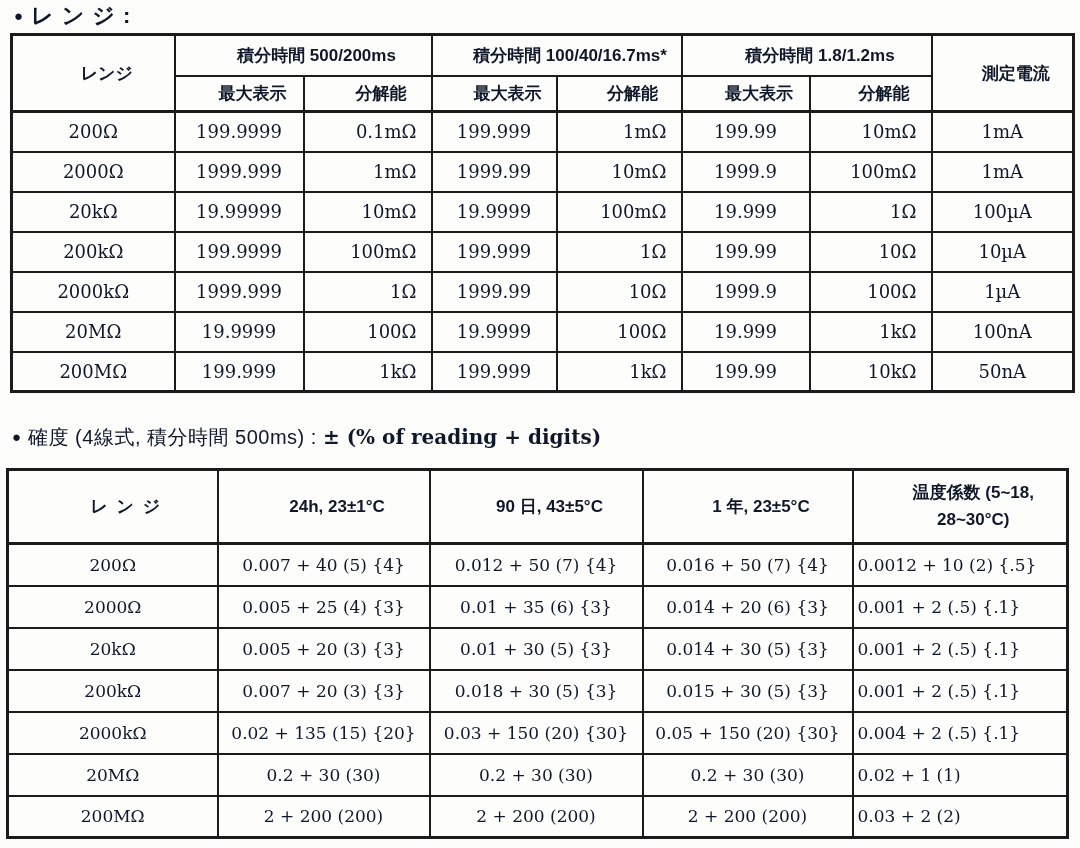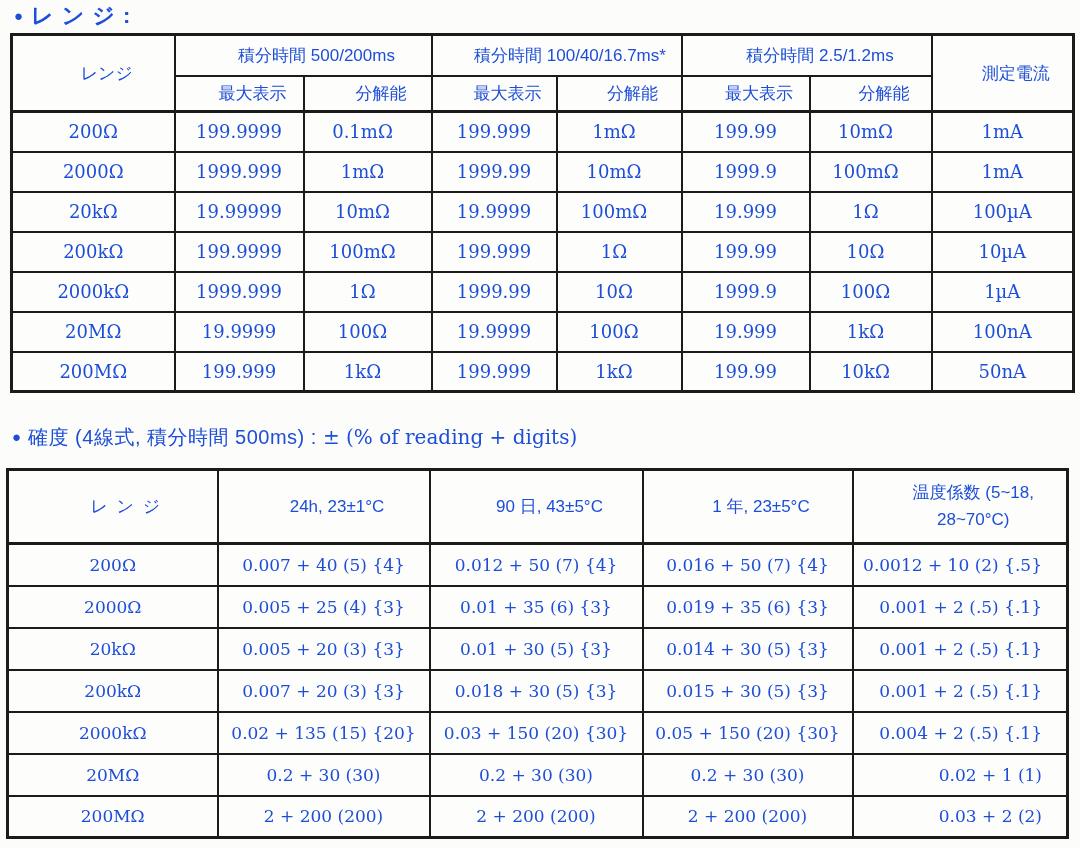--- a/index.html
+++ b/index.html
@@ -1,47 +1,47 @@
 <!DOCTYPE html>
 <html><head>
 <meta charset="utf-8">
 <style>
   html,body{margin:0;padding:0;background:#ffffff;}
   .page{
     position:relative;
     width:1080px;height:848px;
     background:#fcfcfa;
-    color:#1d4ed8;
+    color:#0f172a;
     font-family:"Liberation Sans",sans-serif;
     overflow:hidden;
   }
   
   .sec-title{position:absolute;white-space:nowrap;}
   .sec-title .bullet{font-size:15px;vertical-align:2px;margin-right:7px;}
   #title-range{left:14px;top:1px;font-size:22px;font-weight:600;letter-spacing:1px;}
   #title-acc{left:12px;top:424px;font-size:20px;}
   #title-acc .jp{font-weight:400;letter-spacing:.5px;}
-  #title-acc .en{font-family:"DejaVu Serif",serif;font-weight:400;}
+  #title-acc .en{font-family:"DejaVu Serif",serif;font-weight:700;}
   
   table{
     position:absolute;
     border-collapse:collapse;
     table-layout:fixed;
     border:3px solid #1b1b1b;
     background:#fdfdfb;
   }
   th,td{
     border:2px solid #1b1b1b;
     padding:0 4px;
     overflow:hidden;
     white-space:nowrap;
   }
   th{
     font-family:"Liberation Sans",sans-serif;
-    font-weight:400;
+    font-weight:700;
     font-size:17px;
     text-align:center;
     padding-left:31px;
   }
   td{
     font-family:"DejaVu Serif",serif;
     font-size:18px;
   }
   thead{border-bottom:3px solid #1b1b1b;}
   
@@ -51,22 +51,22 @@
   #range-table tbody tr{height:40px;}
   
   #acc-table{left:6px;top:468px;width:1060px;}
   #acc-table thead tr{height:74px;}
   #acc-table tbody tr{height:42px;}
   #acc-table td{font-size:17px;}
   #acc-table th.range-th{letter-spacing:2px;}
   #acc-table .tempco-th div{line-height:1.55;}
   
   .c-range,.c-max,.c-cur,.c-range2,.c-acc{text-align:center;}
-  .c-res{text-align:center;padding-right:14px;}
-  .c-tempco{text-align:right;padding-right:24px;margin-left:23px;}
+  .c-res{text-align:right;padding-right:14px;}
+  .c-tempco{text-align:left;padding-right:32px;margin-left:23px;}
 </style>
 </head>
 <body>
 
 <div class="page">
 
   <div class="sec-title" id="title-range">
     <span class="bullet">●</span><span>レ ン ジ :</span>
   </div>
 
@@ -79,21 +79,21 @@
         <col style="width:125px">
         <col style="width:128px">
       <col style="width:122px">
         <col style="width:142px">
     </colgroup>
     <thead>
       <tr class="group-row">
         <th rowspan="2">レンジ</th>
         <th colspan="2">積分時間 500/200ms</th>
         <th colspan="2">積分時間 100/40/16.7ms*</th>
-        <th colspan="2">積分時間 2.5/1.2ms</th>
+        <th colspan="2">積分時間 1.8/1.2ms</th>
         <th rowspan="2">測定電流</th>
       </tr>
       <tr class="sub-row">
         <th>最大表示</th>
         <th>分解能</th>
         <th>最大表示</th>
         <th>分解能</th>
         <th>最大表示</th>
         <th>分解能</th>
       </tr>
@@ -185,37 +185,37 @@
         <col style="width:215px">
     </colgroup>
     <thead>
       <tr>
         <th class="range-th">レ ン ジ</th>
         <th>24h, 23±1°C</th>
         <th>90 日, 43±5°C</th>
         <th>1 年, 23±5°C</th>
         <th class="tempco-th">
           <div>温度係数 (5~18,</div>
-          <div>28~70°C)</div>
+          <div>28~30°C)</div>
         </th>
       </tr>
     </thead>
     <tbody>
         <tr>
           <td class="c-range2">200Ω</td>
           <td class="c-acc">0.007 + 40 (5) {4}</td>
           <td class="c-acc">0.012 + 50 (7) {4}</td>
           <td class="c-acc">0.016 + 50 (7) {4}</td>
           <td class="c-tempco">0.0012 + 10 (2) {.5}</td>
         </tr>
         <tr>
           <td class="c-range2">2000Ω</td>
           <td class="c-acc">0.005 + 25 (4) {3}</td>
           <td class="c-acc">0.01 + 35 (6) {3}</td>
-          <td class="c-acc">0.019 + 35 (6) {3}</td>
+          <td class="c-acc">0.014 + 20 (6) {3}</td>
           <td class="c-tempco">0.001 + 2 (.5) {.1}</td>
         </tr>
         <tr>
           <td class="c-range2">20kΩ</td>
           <td class="c-acc">0.005 + 20 (3) {3}</td>
           <td class="c-acc">0.01 + 30 (5) {3}</td>
           <td class="c-acc">0.014 + 30 (5) {3}</td>
           <td class="c-tempco">0.001 + 2 (.5) {.1}</td>
         </tr>
         <tr>

